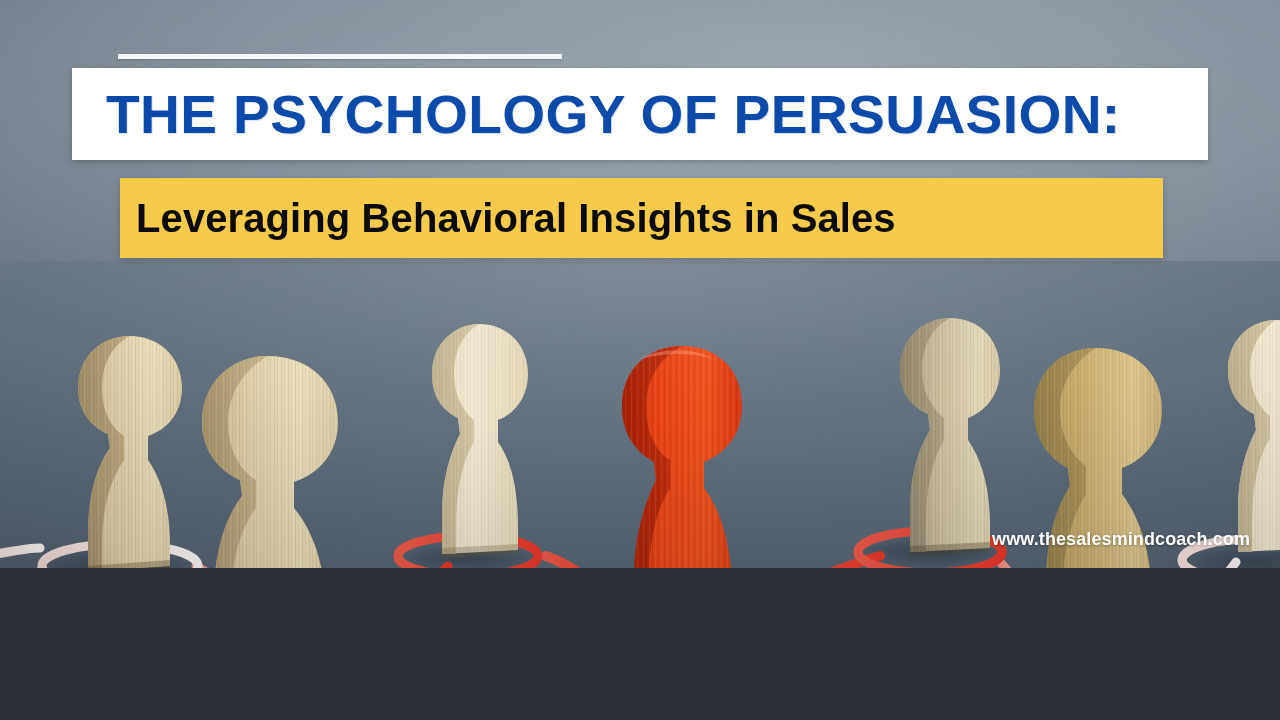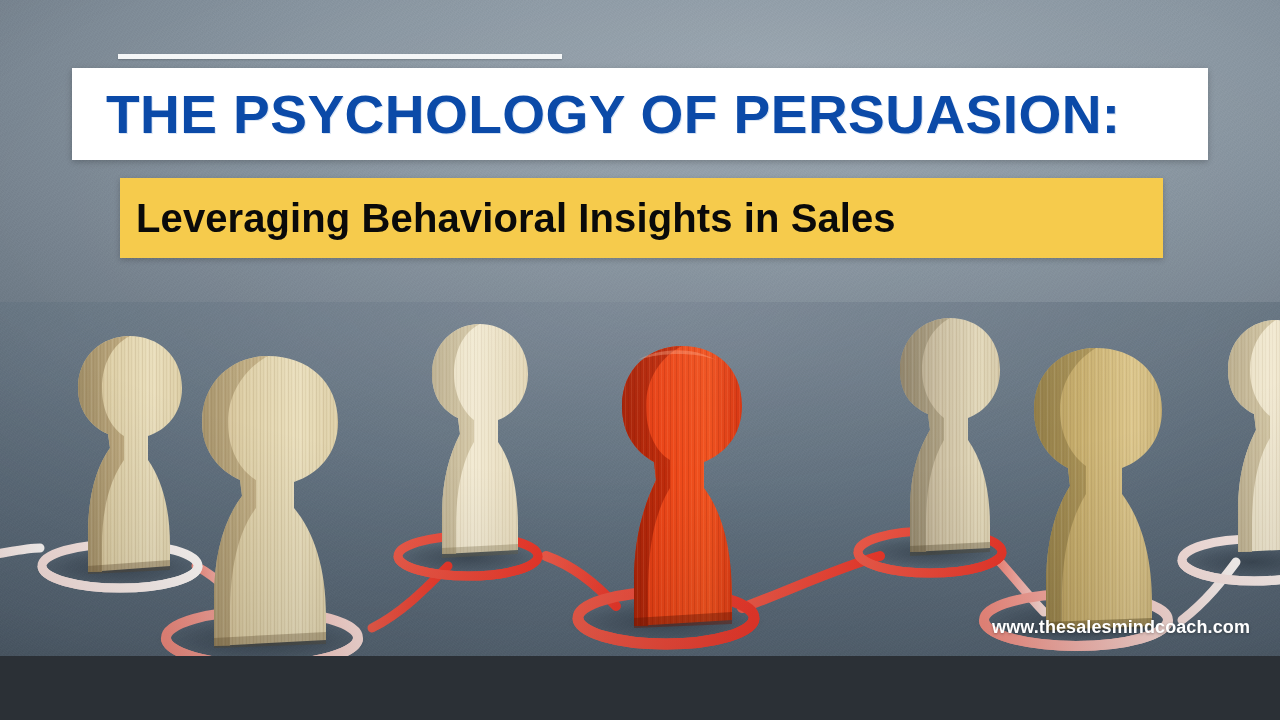--- a/index.html
+++ b/index.html
@@ -4,21 +4,21 @@
 <title>The Psychology of Persuasion</title>
 <style>
   html, body {
     margin: 0;
     padding: 0;
     background: #2b3036;
   }
   #stage {
     position: relative;
     width: 1280px;
-    height: 656px;
+    height: 568px;
     overflow: hidden;
     font-family: "Liberation Sans", "DejaVu Sans", sans-serif;
     background: #6f7d8a;
   }
 
   
   .bg-base {
     position: absolute;
     inset: 0;
     background:

